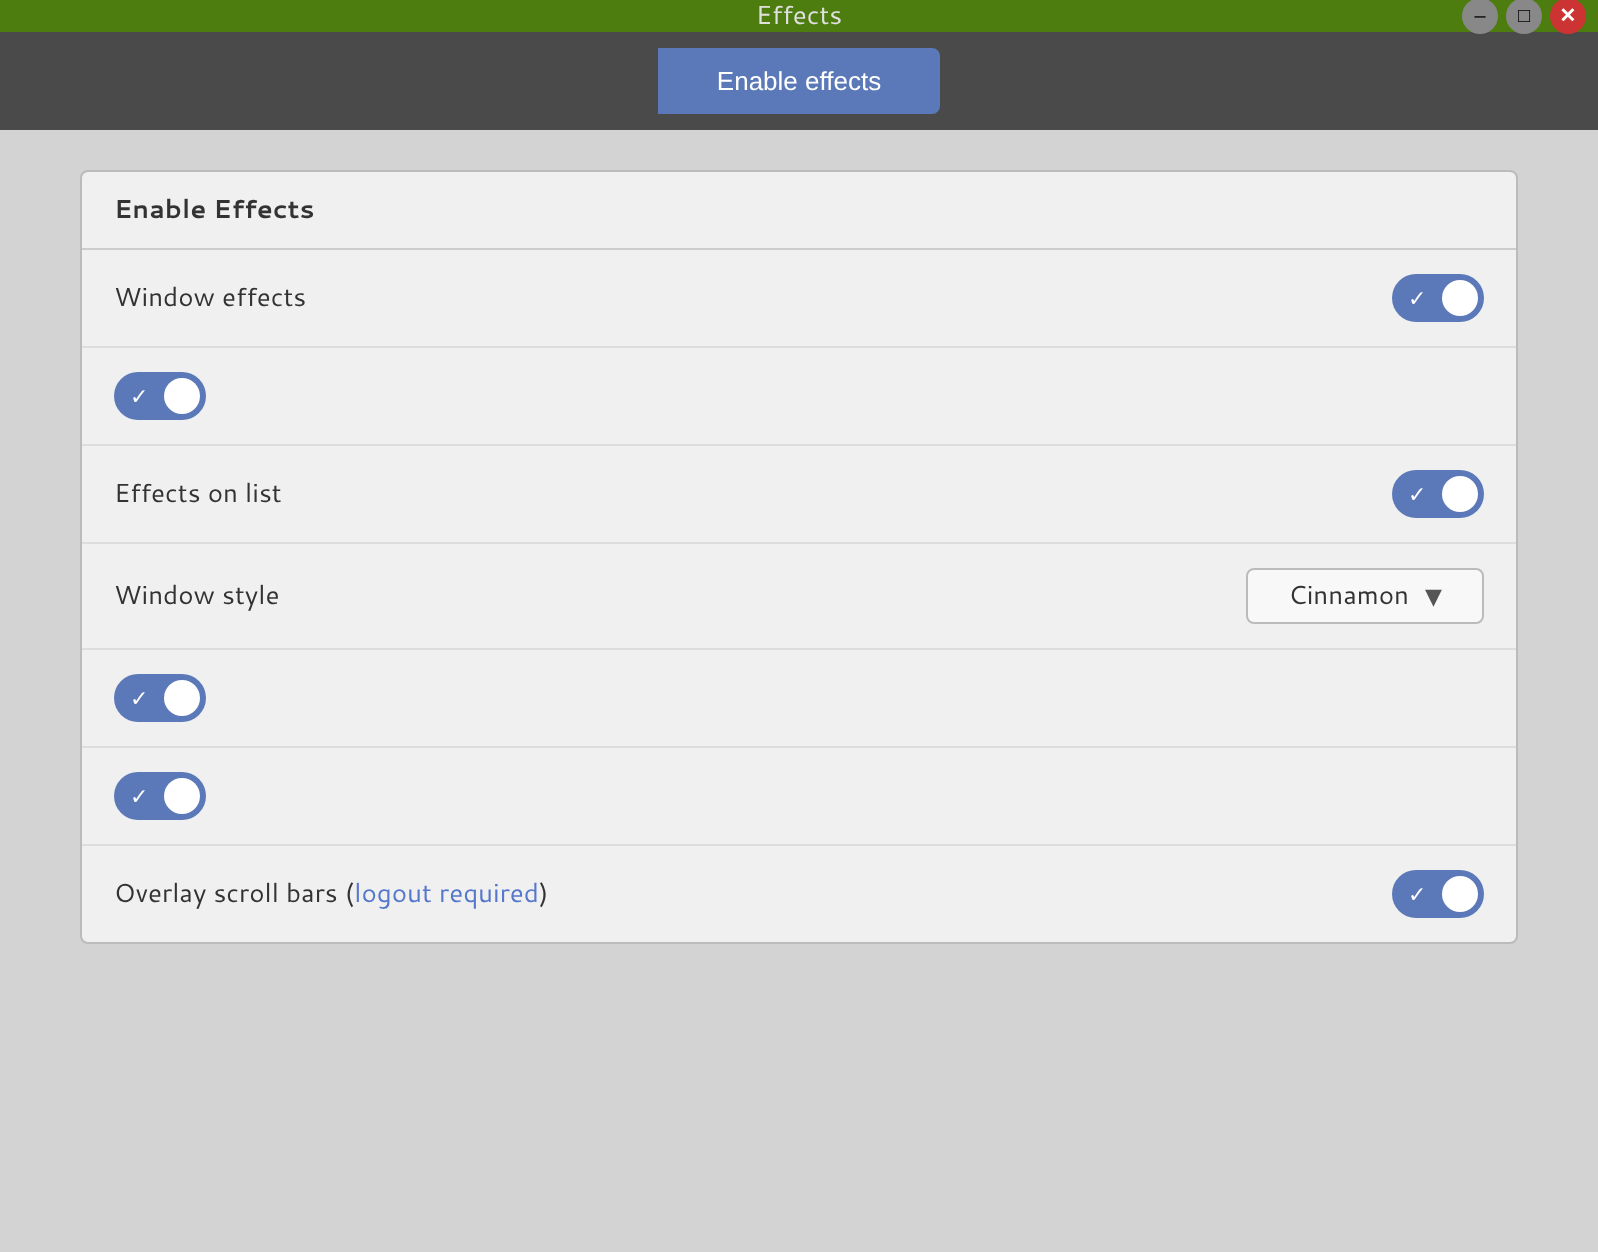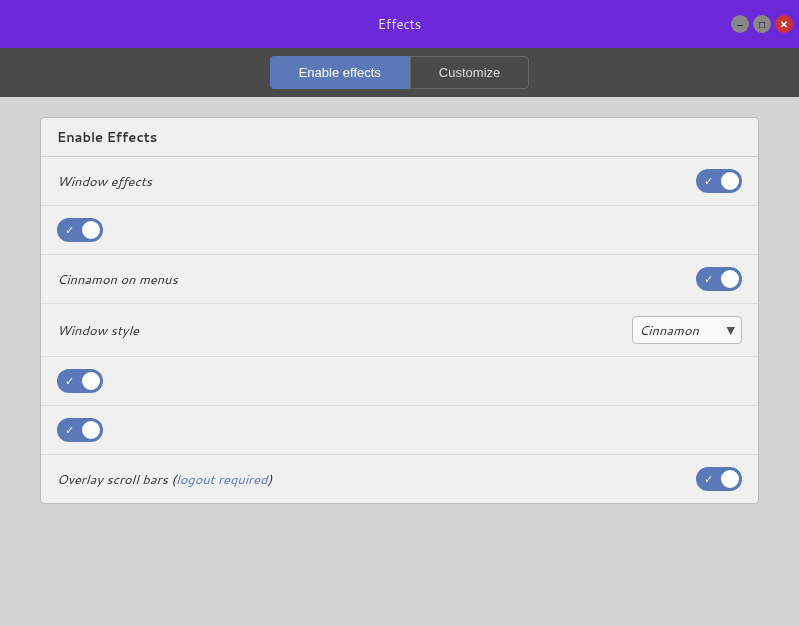--- a/index.html
+++ b/index.html
@@ -8,22 +8,22 @@
       height: 626px;
       background: #d3d3d3;
       font-family: 'Cantarell', 'DejaVu Sans', sans-serif;
       font-size: 14px;
       color: #333;
       overflow: hidden;
     }
 
     
     .title-bar {
-      background: #6d28d9;
-      height: 48px;
+      background: #4d7c0f;
+      height: 16px;
       display: flex;
       align-items: center;
       justify-content: center;
       position: relative;
     }
     .title-bar-title {
       color: #e0e0e0;
       font-size: 13px;
     }
     .title-bar-controls {
@@ -99,21 +99,20 @@
       border-bottom: 1px solid #ccc;
     }
 
     
     .setting-row {
       display: flex;
       align-items: center;
       justify-content: space-between;
       padding: 12px 16px;
       border-bottom: 1px solid #ddd;
-      font-style: italic;
     }
     .setting-row:last-child {
       border-bottom: none;
     }
     .setting-label {
       font-size: 13px;
       color: #333;
     }
 
     
@@ -146,21 +145,21 @@
       top: 50%;
       left: 8px;
       transform: translateY(-50%);
       color: white;
       font-size: 11px;
       font-weight: bold;
     }
 
     
     .dropdown-select {
-      padding: 4px 6px;
+      padding: 4px 20px;
       border: 1px solid #bbb;
       border-radius: 4px;
       background: #f8f8f8;
       font-size: 13px;
       cursor: pointer;
       display: flex;
       align-items: center;
       gap: 8px;
       min-width: 110px;
       justify-content: space-between;
@@ -177,21 +176,20 @@
   <span class="title-bar-title">Effects</span>
   <div class="title-bar-controls">
     <button class="title-btn title-btn-minimize">–</button>
     <button class="title-btn title-btn-maximize">□</button>
     <button class="title-btn title-btn-close">✕</button>
   </div>
 </div>
 
 <div class="toolbar">
   <button class="tab-btn active">Enable effects</button>
-  <button class="tab-btn">Customize</button>
 </div>
 
 <div class="main-content">
   <div class="card">
     <div class="card-header">Enable Effects</div>
 
     <div class="setting-row">
       <span class="setting-label">Window effects</span>
       <label class="toggle">
 
@@ -206,21 +204,21 @@
       <label class="toggle">
 
         <div class="toggle-track">
           <span class="toggle-check">✓</span>
           <div class="toggle-thumb"></div>
         </div>
       </label>
     </div>
 
     <div class="setting-row">
-      <span class="setting-label">Cinnamon on menus</span>
+      <span class="setting-label">Effects on list</span>
       <label class="toggle">
 
         <div class="toggle-track">
           <span class="toggle-check">✓</span>
           <div class="toggle-thumb"></div>
         </div>
       </label>
     </div>
 
     <div class="setting-row">

